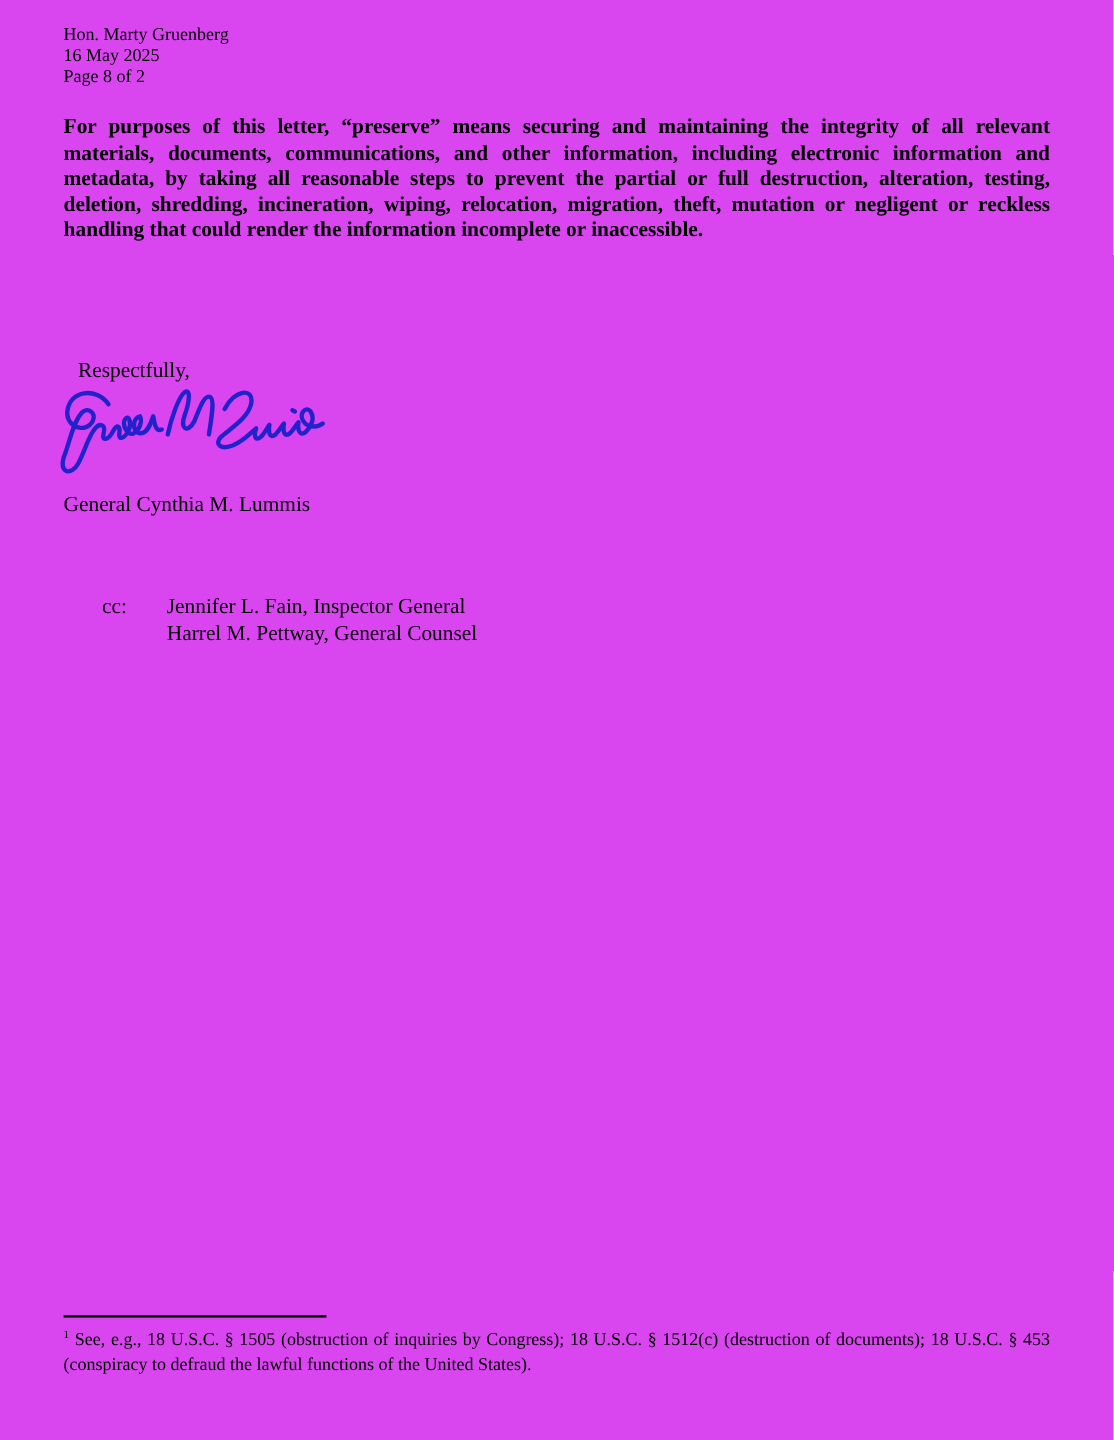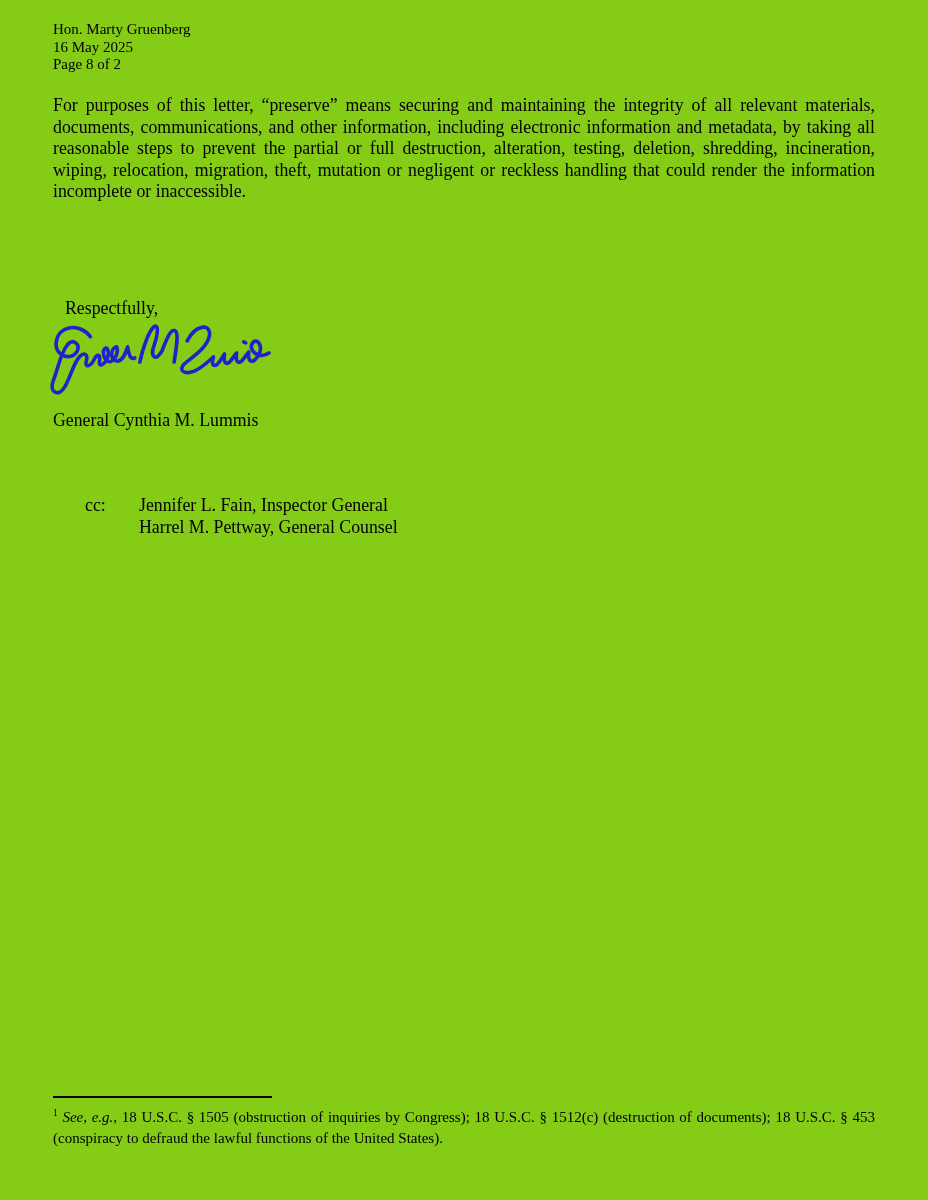--- a/index.html
+++ b/index.html
@@ -1,38 +1,38 @@
 <!DOCTYPE html>
 <html><head>
 <meta charset="utf-8">
 <style>
   html, body { margin: 0; padding: 0; background: #ffffff; }
   .page {
     position: relative;
     width: 928px;
     height: 1200px;
-    background: #84cc16;
+    background: #d946ef;
     color: #000000;
     font-family: "Liberation Serif", "DejaVu Serif", serif;
     overflow: hidden;
   }
   .abs { position: absolute; }
   .header {
     top: 21px; left: 53px;
     font-size: 15px;
     line-height: 17.5px;
   }
   .para {
     left: 53px; width: 822px;
     font-size: 17.8px;
     line-height: 21.5px;
     text-align: justify;
     margin: 0;
   }
-  .p1 { top: 95px; }
+  .p1 { top: 95px; font-weight: bold; }
   .p2 { top: 222px; }
   .closing {
     top: 286px; left: 53px;
     font-size: 17.8px;
     margin: 12px;
   }
   .signature-wrap { top: 314px; left: 46px; width: 232px; height: 88px; }
   .signature-wrap svg { display: block; width: 232px; height: 88px; }
   .signer { top: 410px; left: 53px; font-size: 17.8px; }
   .cc {
@@ -48,21 +48,21 @@
     font-size: 15px;
     line-height: 20.5px;
     text-align: justify;
     margin: 0;
   }
   sup.ref {
     font-size: 62%;
     vertical-align: super;
     line-height: 0;
   }
-  .italic { font-style: italic; }
+  .italic { }
 </style>
 </head>
 <body>
 
 <div class="page">
 
   <div class="abs header">
     <div>Hon. Marty Gruenberg</div>
     <div>16 May 2025</div>
     <div>Page 8 of 2</div>

